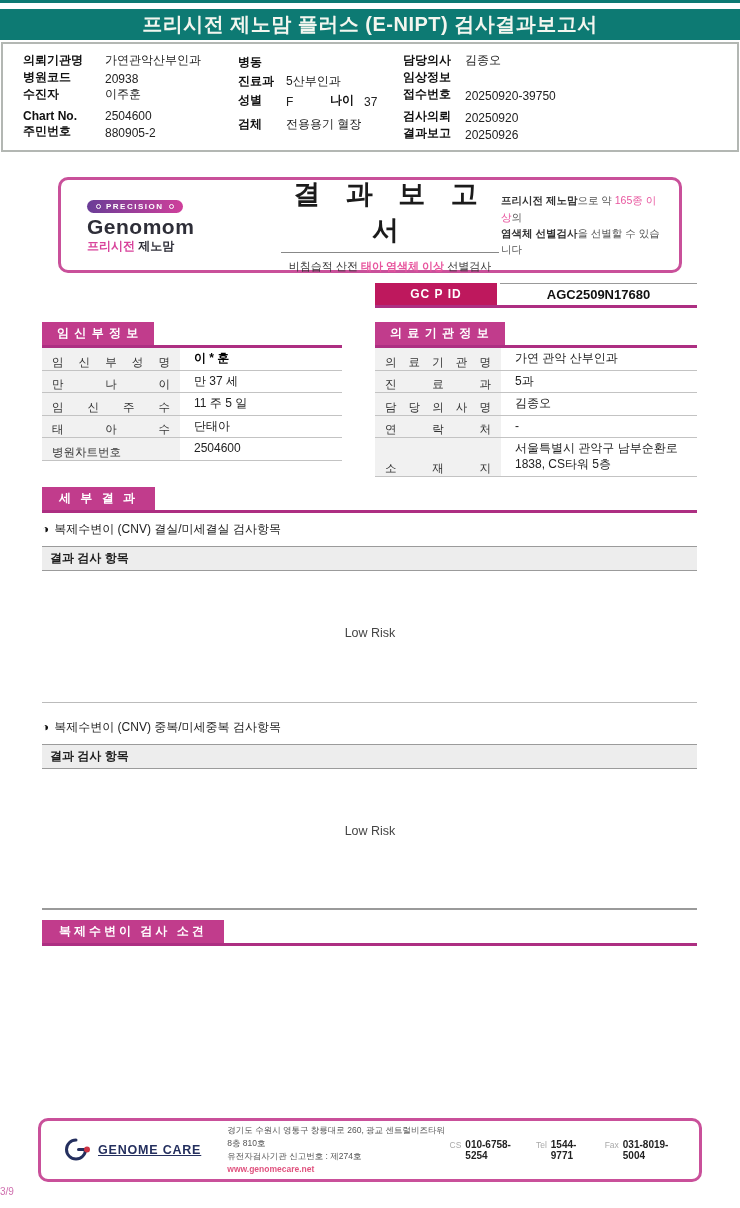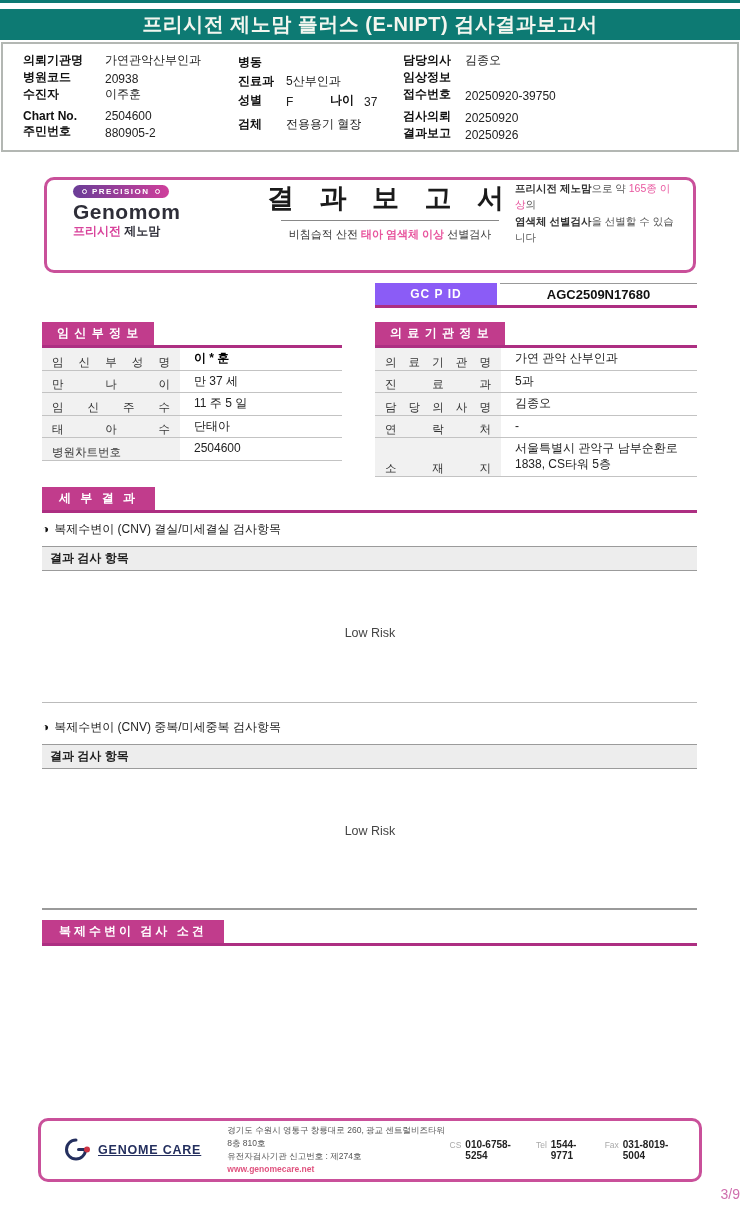--- a/index.html
+++ b/index.html
@@ -29,22 +29,22 @@
   .pcol1 .plabel { width:82px; } .pcol2 .plabel { width:48px; } .pcol3 .plabel { width:62px; }
   .pvalue { color:#222; }
   .plabel.inlineb { width:34px; margin-left:14px; }
   .pv-short { width:30px; }
 
   
   .content { padding:0; }
 
   
   .banner {
-    margin:25px 44px 0; height:96px; border:3px solid #c9509a; border-radius:10px;
-    display:flex; align-items:flex-start; background:#fff;
+    margin:25px 58px 0; height:96px; border:3px solid #c9509a; border-radius:10px;
+    display:flex; align-items:center; background:#fff;
   }
   .brand { padding-left:26px; width:218px; }
   .brand-badge {
     display:inline-flex; align-items:center; gap:5px;
     background:linear-gradient(90deg,#6a3d97,#cf3f9b);
     border-radius:9px; padding:2px 9px; margin-bottom:3px;
   }
   .brand-badge .dot { width:5px; height:5px; border:1px solid #fff; border-radius:50%; }
   .brand-badge .txt { color:#fff; font-size:8px; font-weight:bold; letter-spacing:1.5px; }
   .brand-name { font-size:21px; font-weight:800; color:#2e2e38; letter-spacing:0.5px; line-height:1.05; }
@@ -57,21 +57,21 @@
   .banner-sub .hl { color:#e8559e; font-weight:bold; }
   .banner-right { width:178px; padding-right:16px; font-size:10.5px; color:#555; line-height:1.55; }
   .banner-right b { color:#333; }
   .banner-right .hl { color:#e8559e; }
 
   
   .gcpid {
     margin:10px 43px 0 375px; display:flex; border-bottom:3px solid #ad2f82;
   }
   .gcpid-label {
-    width:122px; background:#8b5cf6; color:#fff; font-size:12px; font-weight:600;
+    width:122px; background:#be185d; color:#fff; font-size:12px; font-weight:600;
     letter-spacing:1px; text-align:center; padding:4px 0;
   }
   .gcpid-value {
     flex:1; margin-left:3px; border-top:1px solid #999; text-align:center;
     font-size:13px; font-weight:bold; color:#111; padding:3px 0;
   }
 
   
   .tables { display:flex; margin:14px 43px 0 42px; gap:33px; align-items:flex-start; }
   .itable-left { width:300px; } .itable-right { flex:1; }
@@ -109,21 +109,21 @@
     border:3px solid #c9509a; border-radius:10px; display:flex; align-items:center; background:#fff;
   }
   .f-logo { margin-left:22px; display:flex; align-items:center; gap:7px; flex:none; }
   .f-logo-text { color:#242f5e; font-weight:bold; font-size:12.5px; letter-spacing:0.8px;text-decoration:underline; }
   .f-address { margin-left:26px; font-size:8.5px; color:#555; line-height:1.55; }
   .f-web { color:#e0537f; font-weight:bold; }
   .f-contacts { margin-left:auto; margin-right:22px; display:flex; gap:16px; align-items:baseline; }
   .f-pair { display:flex; gap:4px; align-items:baseline; }
   .f-k { font-size:8.5px; color:#a9a9a9; }
   .f-v { font-size:10px; font-weight:bold; color:#222; }
-  .page-num { position:absolute; top:1186px; left:0; width:100%; text-align:right; font-size:14px; color:#cf6fae; }
+  .page-num { position:absolute; top:1186px; left:0; width:100%; text-align:left; font-size:10px; color:#cf6fae; }
 </style>
 </head>
 <body>
 
 <div class="top-strip"></div>
 
 <div class="title-bar">
   <h1>프리시전 제노맘 플러스 (E-NIPT) 검사결과보고서</h1>
 </div>
 

